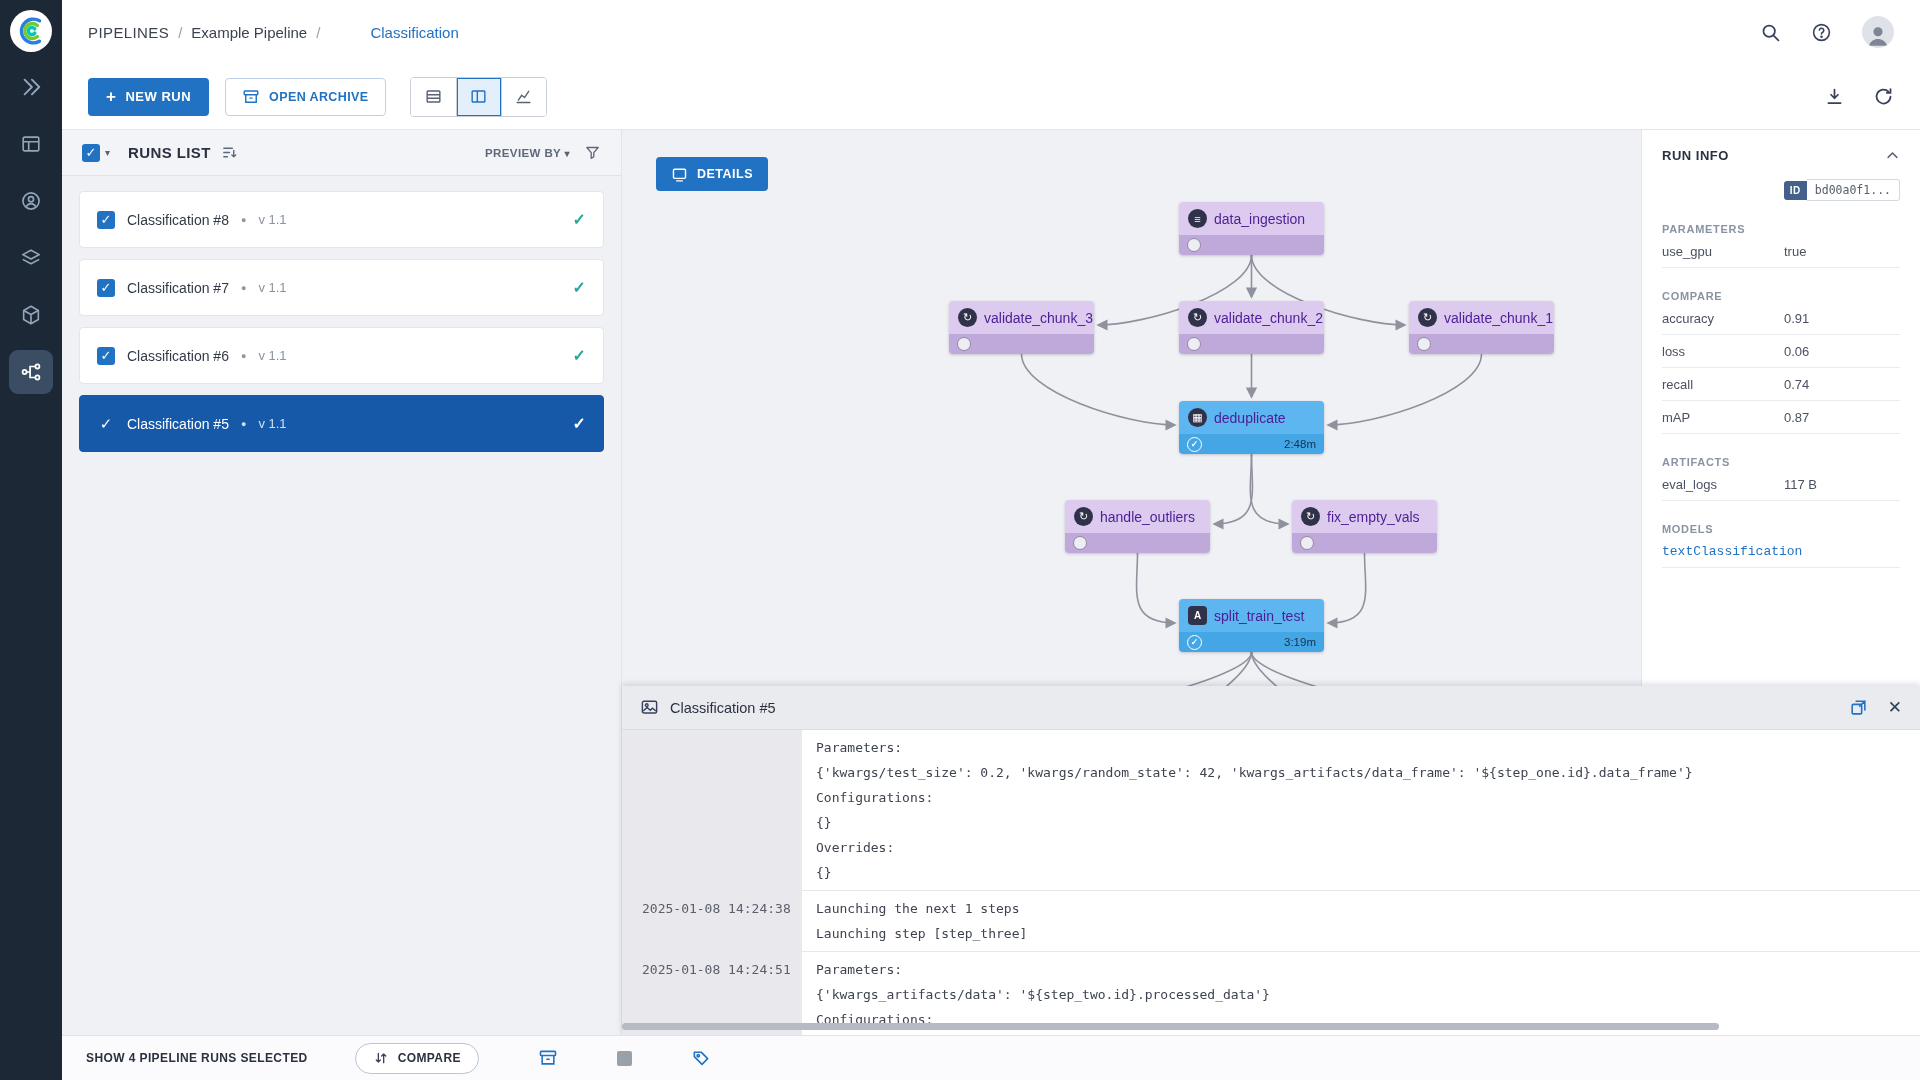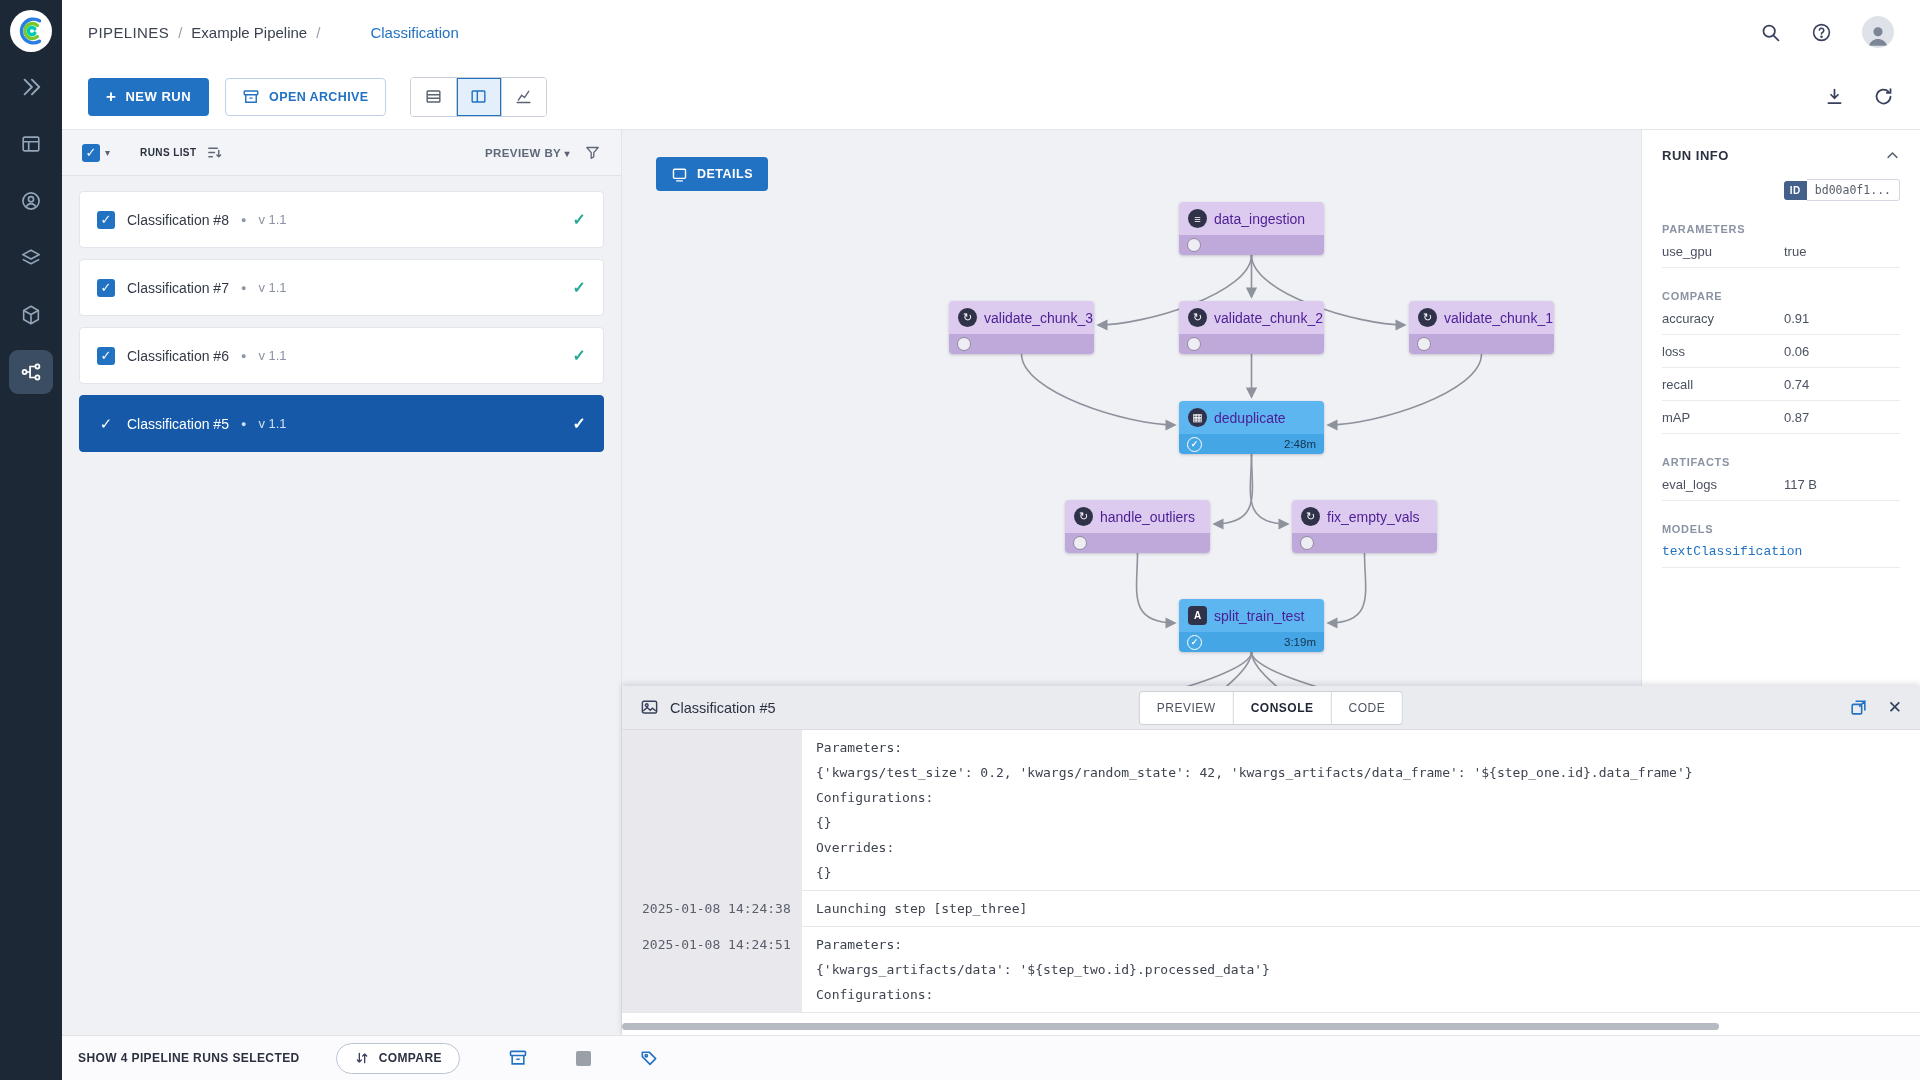--- a/index.html
+++ b/index.html
@@ -45,21 +45,21 @@
   .seg button:first-child { border-left:none; }
   .seg button.sel { background:#e3effb; color:#2272c3; box-shadow:inset 0 0 0 1px #2272c3; }
   .toolbar-right { margin-left:auto; display:flex; gap:28px; color:#39405c; align-items:center; }
   .icon-btn { cursor:pointer; display:flex; align-items:center; }
 
   
   .runs { position:absolute; left:62px; top:130px; width:560px; height:905px;
     border-right:1px solid #e2e4ea; }
   .runs-head { height:46px; display:flex; align-items:center; padding:0 20px; gap:10px;
     border-bottom:1px solid #dfe2e8; background:#f3f4f8; }
-  .runs-title { font-weight:bold; font-size:10px; color:#2b3140; letter-spacing:.4px; margin-left:20px; }
+  .runs-title { font-weight:bold; font-size:15px; color:#2b3140; letter-spacing:.4px; margin-left:8px; }
   .caret { font-size:10px; color:#5a6372; }
   .runs-head-right { margin-left:auto; display:flex; align-items:center; gap:14px; }
   .sorted-by { font-size:11.5px; font-weight:bold; letter-spacing:.4px; color:#5f6878; cursor:pointer; }
   .runs-list { padding:15px 17px; display:flex; flex-direction:column; gap:11px; }
   .run-item { height:57px; background:#fff; border:1px solid #e2e5eb; border-radius:4px;
     display:flex; align-items:center; padding:0 17px; gap:12px; cursor:pointer; }
   .run-item.sel { background:#1559a8; border-color:#1559a8; }
   .checkbox { width:18px; height:18px; border-radius:3px; background:#2272c3; color:#fff;
     display:flex; align-items:center; justify-content:center; font-size:13px; flex:0 0 18px; cursor:pointer; }
   .checkbox.inv { background:transparent; font-size:15px; }
@@ -133,21 +133,21 @@
   .crow { display:flex; border-bottom:1px solid #e8e8ec; }
   .crow:last-child { border-bottom:none; }
   .cts { flex:0 0 180px; background:#e8e8ed; color:#5b5f6b; padding:5px 0 5px 20px; line-height:25px;
     white-space:pre; }
   .clines { flex:1; padding:5px 0 5px 14px; color:#3d434f; line-height:25px; white-space:pre; }
   .hscroll { position:absolute; left:0; bottom:5px; width:1097px; height:7px; border-radius:4px;
     background:#b6bac2; cursor:pointer; z-index:5; }
 
   
   .footer { position:absolute; left:62px; top:1035px; width:1858px; height:45px; background:#fbfbfd;
-    border-top:1px solid #e1e3e8; display:flex; align-items:center; padding:0 16px; z-index:25; }
+    border-top:1px solid #e1e3e8; display:flex; align-items:center; padding:0 24px; z-index:25;gap:11px; }
   .sel-text { font-size:12px; font-weight:bold; color:#2b3140; letter-spacing:.4px; }
   .compare-btn { height:31px; margin-left:36px; border:1px solid #b9c6d6; border-radius:16px;
     background:#fff; padding:0 17px; display:flex; align-items:center; gap:9px; font-size:12px;
     font-weight:bold; color:#2b3140; letter-spacing:.4px; cursor:pointer; font-family:inherit; }
   .f-ico { margin-left:48px; color:#2272c3; cursor:pointer; display:flex; }
   .stop-sq { width:15px; height:15px; background:#9aa0a8; border-radius:2px; margin-left:48px; cursor:default; }
 </style>
 </head>
 <body>
 
@@ -495,43 +495,38 @@
   <section class="console">
     <div class="console-head">
       <span class="console-title">
         <svg width="19" height="19" viewBox="0 0 24 24" fill="none" stroke="#39405c" stroke-width="1.8">
             <rect x="3" y="4" width="18" height="15" rx="2"></rect>
             <circle cx="8.5" cy="9" r="1.7"></circle>
             <path d="M4 16.5l5-4.5 4 3.6 2.8-2.6 4.2 3.5"></path>
           </svg>
         <span>Classification #5</span>
       </span>
-      <div class="tabs" id="console-tabs">
-          <button class="tab">PREVIEW</button>
-          <button class="tab active">CONSOLE</button>
-          <button class="tab">CODE</button>
-        </div>
       <div class="console-actions">
         <span class="icon-btn" style="color:#2272c3">
           <svg width="19" height="19" viewBox="0 0 24 24" fill="none" stroke="currentColor" stroke-width="2" stroke-linecap="round">
               <rect x="4" y="8" width="12" height="12" rx="1.5"></rect>
               <path d="M9 4h11v11M13.5 10.5L20 4"></path>
             </svg>
         </span>
         <span class="close-x">✕</span>
       </div>
     </div>
     <div class="console-body" id="console-body">
       <div class="crow">
           <div class="cts"> </div>
           <div class="clines"><div>Parameters:</div><div>{'kwargs/test_size': 0.2, 'kwargs/random_state': 42, 'kwargs_artifacts/data_frame': '${step_one.id}.data_frame'}</div><div>Configurations:</div><div>{}</div><div>Overrides:</div><div>{}</div></div>
         </div>
         <div class="crow">
           <div class="cts">2025-01-08 14:24:38</div>
-          <div class="clines"><div>Launching step [step_three]</div></div>
+          <div class="clines"><div>Launching the next 1 steps</div><div>Launching step [step_three]</div></div>
         </div>
         <div class="crow">
           <div class="cts">2025-01-08 14:24:51</div>
           <div class="clines"><div>Parameters:</div><div>{'kwargs_artifacts/data': '${step_two.id}.processed_data'}</div><div>Configurations:</div></div>
         </div>
         <div class="hscroll"></div>
     </div>
   </section>
 
   <footer class="footer">

